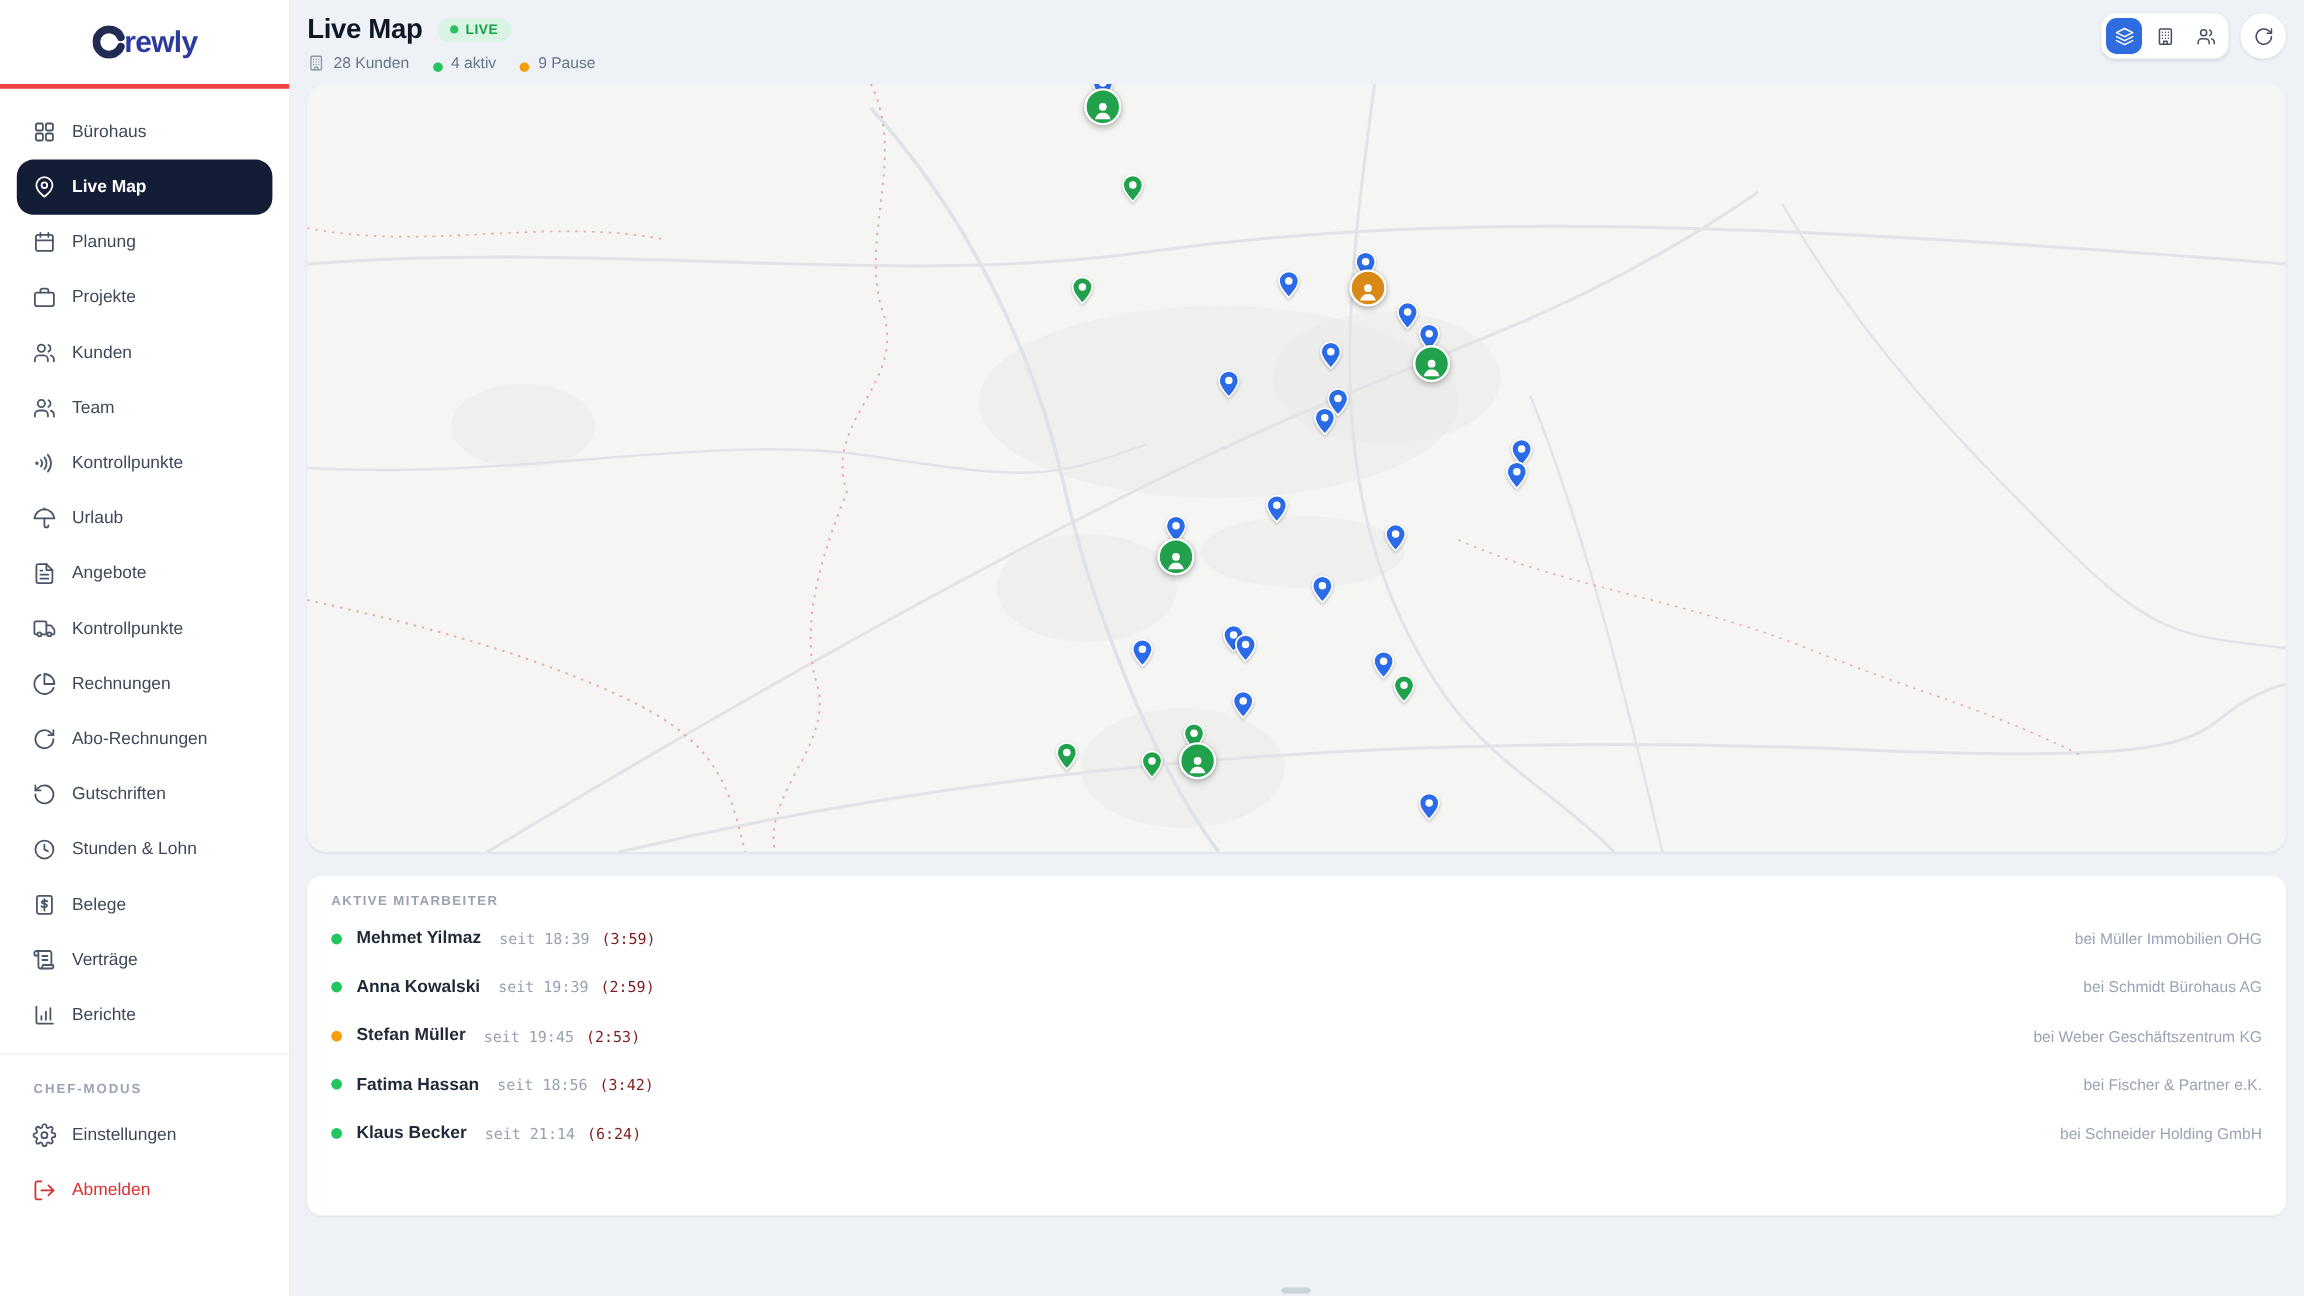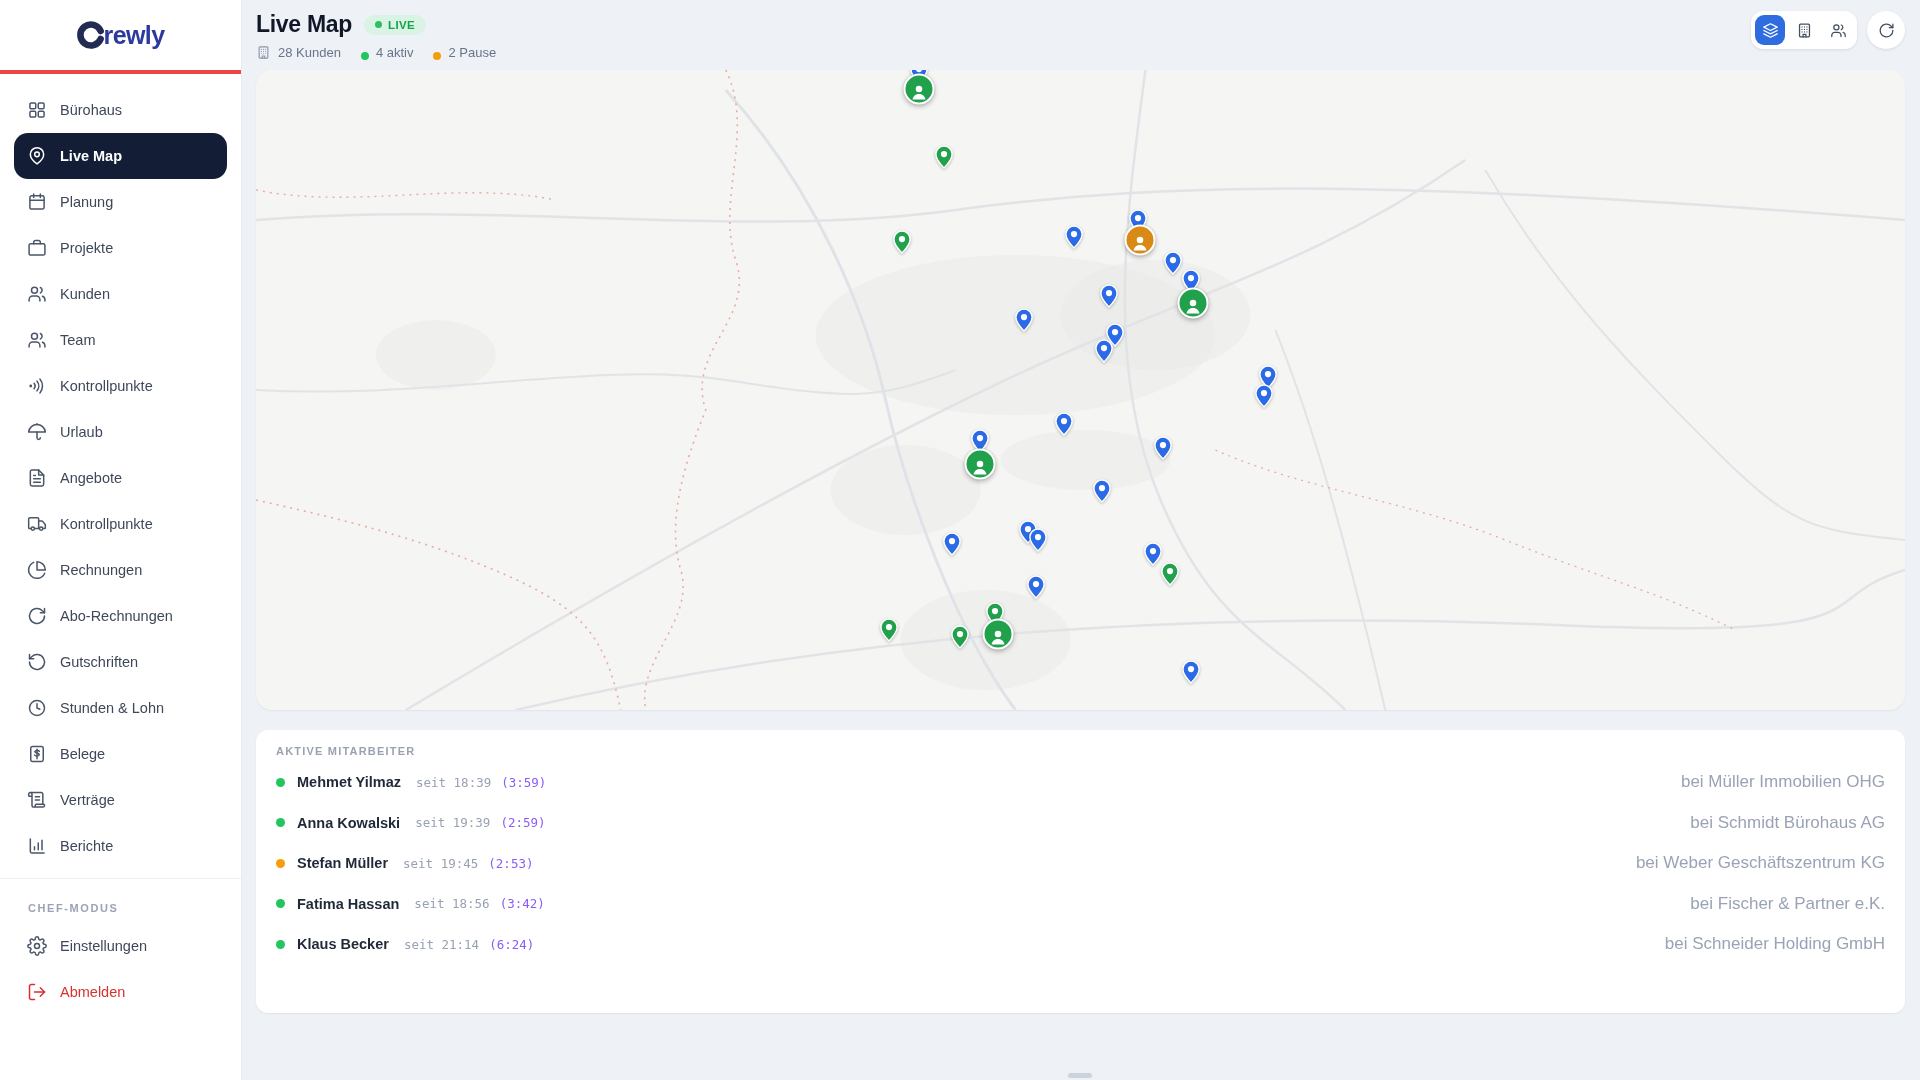--- a/index.html
+++ b/index.html
@@ -83,22 +83,22 @@
   
   .employees-card{margin-top:20px;background:#fff;border-radius:12px;padding:13px 20px 20px;min-height:250px;
     box-shadow:0 1px 2px rgba(16,24,40,.06);}
   .emp-title{font-size:11px;letter-spacing:1.2px;color:#9aa2b1;font-weight:700;margin:2px 0 5px;}
   .emp-row{height:40.5px;display:flex;align-items:center;}
   .emp-dot{width:9px;height:9px;border-radius:50%;margin-right:12px;flex:none;}
   .emp-row.active .emp-dot{background:#22c55e;}
   .emp-row.pause .emp-dot{background:#f59e0b;}
   .emp-name{font-size:14.5px;font-weight:600;color:#1f2937;}
   .emp-since{margin-left:15px;font-family:"DejaVu Sans Mono",monospace;font-size:12.5px;color:#98a1b3;}
-  .emp-dur{margin-left:10px;font-family:"DejaVu Sans Mono",monospace;font-size:12.5px;color:#8b5cf6;}
-  .emp-company{margin-left:auto;font-size:17px;color:#9aa3b5;}
+  .emp-dur{margin-left:10px;font-family:"DejaVu Sans Mono",monospace;font-size:12.5px;color:#7f1d1d;}
+  .emp-company{margin-left:auto;font-size:13px;color:#9aa3b5;}
   .sheet-handle{position:absolute;left:1068px;top:1073px;width:24px;height:5px;border-radius:3px;background:#ccd3dd;}
 </style>
 </head>
 <body>
 
 <div class="sidebar" data-interactable="false">
   <div class="logo-row" data-interactable="false">
     <svg class="logo-c" data-interactable="false" viewBox="0 0 32 32">
       <path d="M27 20.5A12 12 0 1 1 27 11.5" fill="none" stroke="#222b52" stroke-width="7.5" stroke-linecap="round"></path>
     </svg>
@@ -324,21 +324,21 @@
           <span data-interactable="false">28 Kunden</span>
         </span>
         <span class="stat stat-active" data-interactable="false">
 
           <span class="stat-dot" data-interactable="false"></span>
           <span data-interactable="false">4 aktiv</span>
         </span>
         <span class="stat stat-pause" data-interactable="false">
 
           <span class="stat-dot" data-interactable="false"></span>
-          <span data-interactable="false">2 Pause</span>
+          <span data-interactable="false">9 Pause</span>
         </span>
       </div>
     <div class="header-controls">
       <div class="seg" data-interactable="false">
         <span class="seg-btn active" data-interactable="true">
             <svg viewBox="0 0 24 24" fill="none" stroke="currentColor" stroke-width="1.8" stroke-linecap="round" stroke-linejoin="round">
               <path d="m12 2.5 9.5 4.8L12 12 2.5 7.3Z"></path>
               <path d="m2.5 12 9.5 4.7 9.5-4.7"></path>
               <path d="m2.5 16.7 9.5 4.8 9.5-4.8"></path>
             </svg>

